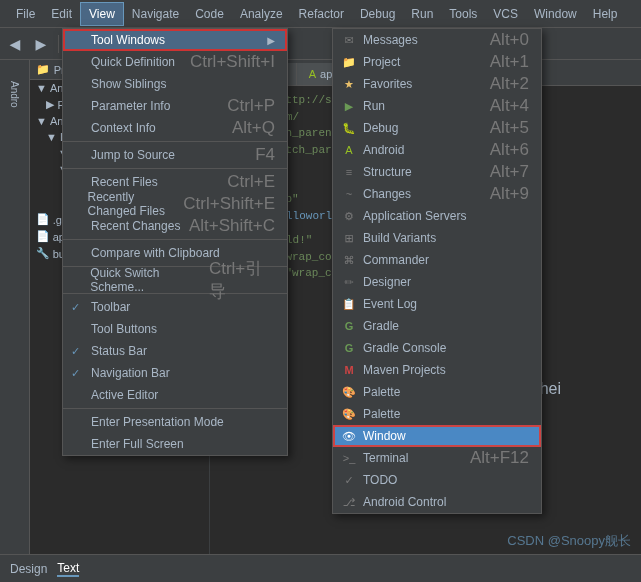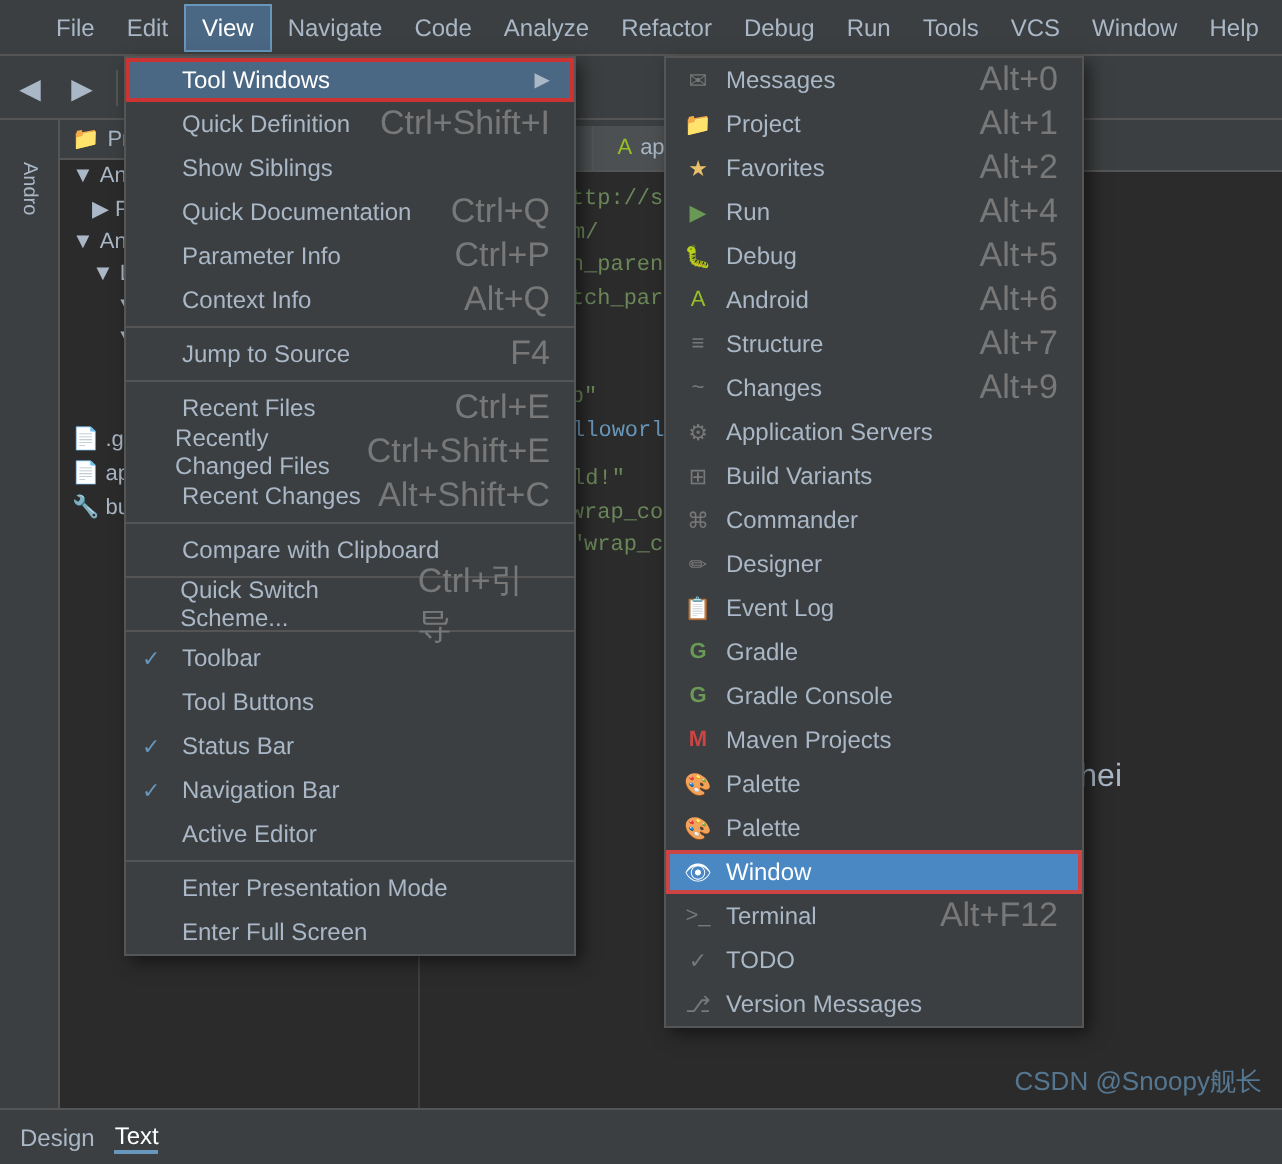--- a/index.html
+++ b/index.html
@@ -13,21 +13,21 @@
       overflow: hidden;
       position: relative;
     }
 
     
     .menubar {
       display: flex;
       align-items: center;
       background: #3c3f41;
       height: 28px;
-      padding: 0 20px;
+      padding: 0 8px;
       border-bottom: 1px solid #555;
     }
     .menubar-item {
       padding: 4px 8px;
       cursor: pointer;
       color: #a9b7c6;
       font-size: 12px;
     }
     .menubar-item.view-active {
       background: #4a6784;
@@ -475,27 +475,20 @@
   </div>
   <div class="menu-item">
     <div class="menu-item-left">
       <span class="menu-check"> </span>
       <span>Show Siblings</span>
     </div>
   </div>
   <div class="menu-item">
     <div class="menu-item-left">
       <span class="menu-check"> </span>
-      <span>Quick Documentation</span>
-    </div>
-    <span class="menu-item-shortcut">Ctrl+Q</span>
-  </div>
-  <div class="menu-item">
-    <div class="menu-item-left">
-      <span class="menu-check"> </span>
       <span>Parameter Info</span>
     </div>
     <span class="menu-item-shortcut">Ctrl+P</span>
   </div>
   <div class="menu-item">
     <div class="menu-item-left">
       <span class="menu-check"> </span>
       <span>Context Info</span>
     </div>
     <span class="menu-item-shortcut">Alt+Q</span>
@@ -723,21 +716,21 @@
   </div>
   <div class="menu-item">
     <div class="menu-item-left">
       <span class="menu-icon icon-gray">✓</span>
       <span>TODO</span>
     </div>
   </div>
   <div class="menu-item">
     <div class="menu-item-left">
       <span class="menu-icon icon-gray">⎇</span>
-      <span>Version Messages</span>
+      <span>Android Control</span>
     </div>
   </div>
 </div>
 
 <div class="bottom-bar">
   <span>Design</span>
   <span style="color:#ffffff; border-bottom: 2px solid #6897bb;">Text</span>
 </div>
 
 </body></html>

